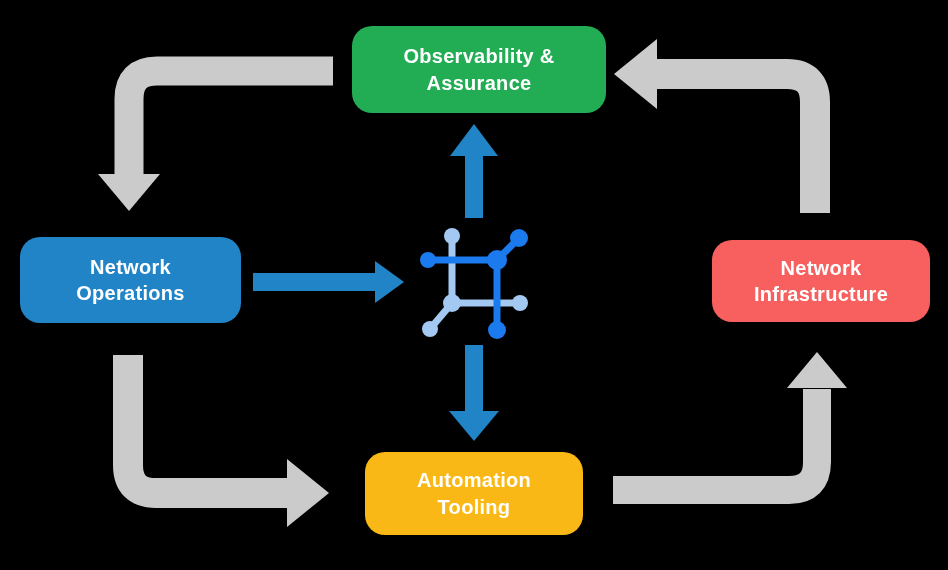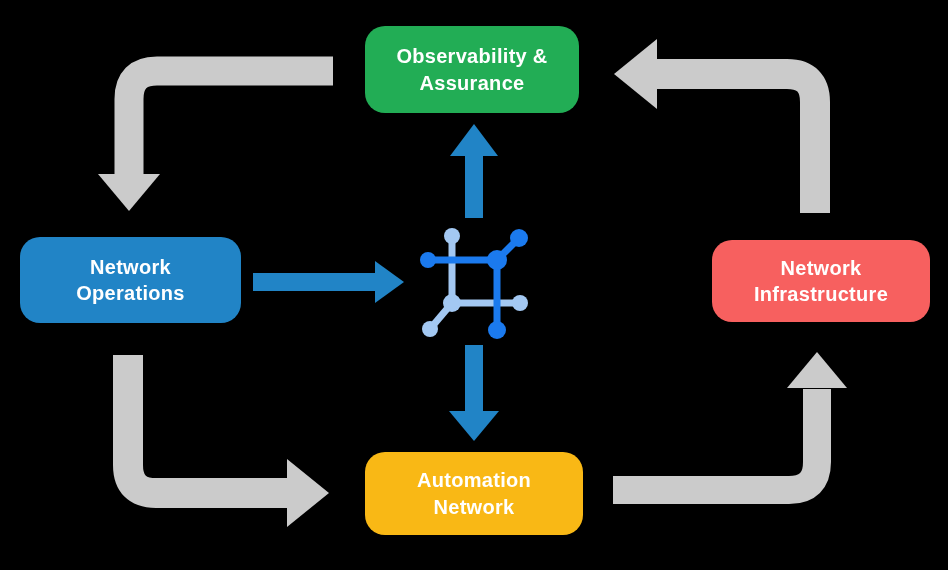--- a/index.html
+++ b/index.html
@@ -30,21 +30,21 @@
     justify-content: center;
     text-align: center;
     font-size: 20px;
     font-weight: 700;
     line-height: 1.32;
     letter-spacing: 0.3px;
   }
   .node span {
     white-space: pre-line;
   }
-  #node-observability  { left: 365px; top: 26px;  width: 214px; height: 87px; }
+  #node-observability  { left: 352px; top: 26px;  width: 254px; height: 87px; }
   #node-operations     { left: 20px;  top: 237px; width: 221px; height: 86px; }
   #node-infrastructure { left: 712px; top: 240px; width: 218px; height: 82px; }
   #node-automation     { left: 365px; top: 452px; width: 218px; height: 83px; }
 </style>
 </head>
 <body>
 
 <div class="canvas" style="background-color: rgb(0, 0, 0);">
 
   <svg class="arrow-layer" viewBox="0 0 948 570" xmlns="http://www.w3.org/2000/svg">
@@ -112,16 +112,16 @@
 Operations</span>
   </div>
 
   <div class="node" id="node-infrastructure" style="background-color: rgb(247, 96, 95);">
     <span>Network
 Infrastructure</span>
   </div>
 
   <div class="node" id="node-automation" style="background-color: rgb(249, 184, 21);">
     <span>Automation
-Network</span>
+Tooling</span>
   </div>
 
 </div>
 
 </body></html>

